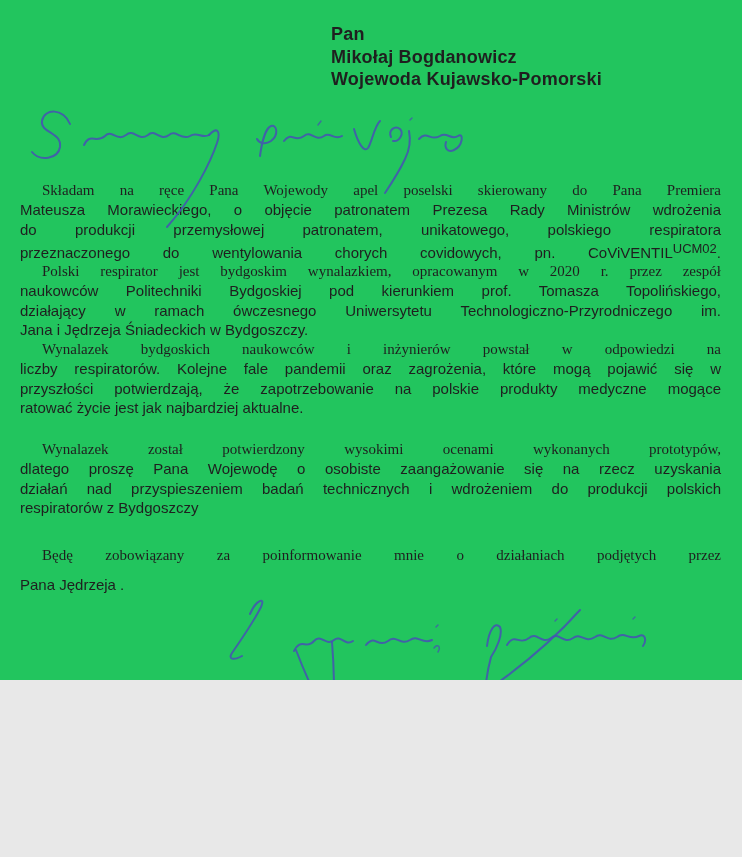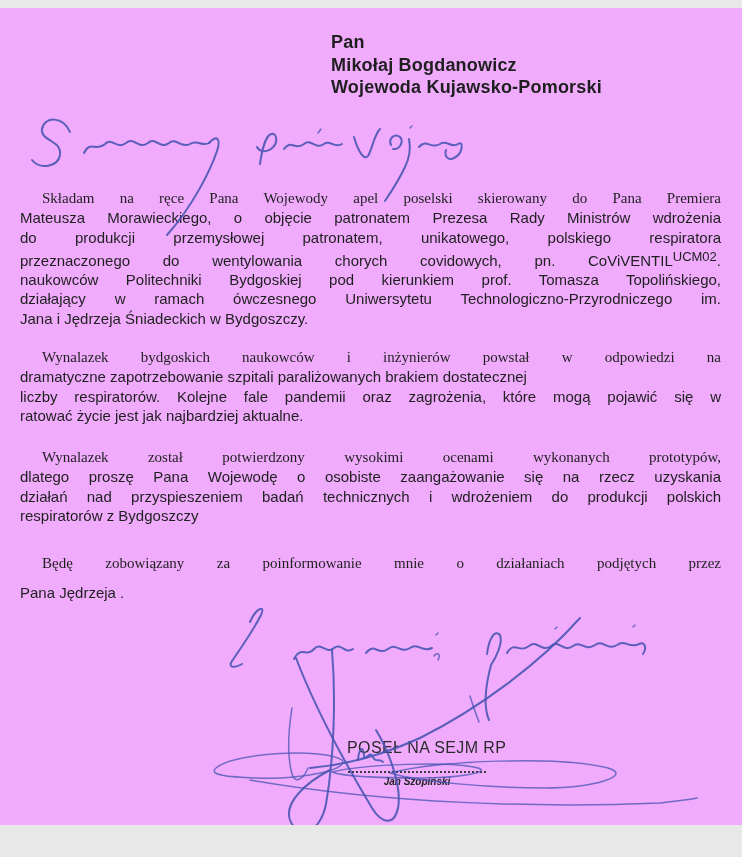--- a/index.html
+++ b/index.html
@@ -1,18 +1,18 @@
 <!DOCTYPE html>
 <html lang="pl"><head>
 <meta charset="utf-8">
 <style>
   html,body{margin:0;padding:0;background:#e8e8e8;}
   .page{
-    position:relative;width:742px;height:817px;margin:8px auto;
-    background:#f0abfc;overflow:hidden;
+    position:relative;width:742px;height:680px;margin:0 auto;
+    background:#22c55e;overflow:hidden;
     font-family:"Liberation Sans",sans-serif;color:#1f1f1f;
   }
   
   .recipient{position:absolute;left:331px;top:23px;font-weight:bold;
     font-size:18px;line-height:22.5px;letter-spacing:.2px;}
   
   .bodytext{position:absolute;left:20px;top:0;width:701px;font-size:15px;}
   .para{position:absolute;left:0;width:701px;line-height:19.3px;}
   .para:nth-child(1){top:181px}
   .para:nth-child(2){top:262px}
@@ -46,28 +46,29 @@
   </div>
 
   <div class="bodytext">
       <div class="para">
         <div class="line just indent">Składam na ręce Pana Wojewody apel poselski skierowany do Pana Premiera</div>
         <div class="line just">Mateusza Morawieckiego, o objęcie patronatem Prezesa Rady Ministrów wdrożenia</div>
         <div class="line just">do produkcji przemysłowej patronatem, unikatowego, polskiego respiratora</div>
         <div class="line just">przeznaczonego do wentylowania chorych covidowych, pn. CoViVENTIL<sup>UCM02</sup>.</div>
       </div>
       <div class="para">
+        <div class="line just indent">Polski respirator jest bydgoskim wynalazkiem, opracowanym w 2020 r. przez zespół</div>
         <div class="line just">naukowców Politechniki Bydgoskiej pod kierunkiem prof. Tomasza Topolińskiego,</div>
         <div class="line just">działający w ramach ówczesnego Uniwersytetu Technologiczno-Przyrodniczego im.</div>
         <div class="line">Jana i Jędrzeja Śniadeckich w Bydgoszczy.</div>
       </div>
       <div class="para">
         <div class="line just indent">Wynalazek bydgoskich naukowców i inżynierów powstał w odpowiedzi na</div>
-        <div class="line">dramatyczne zapotrzebowanie szpitali paraliżowanych brakiem dostatecznej</div>
         <div class="line just">liczby respiratorów. Kolejne fale pandemii oraz zagrożenia, które mogą pojawić się w</div>
+        <div class="line just">przyszłości potwierdzają, że zapotrzebowanie na polskie produkty medyczne mogące</div>
         <div class="line">ratować życie jest jak najbardziej aktualne.</div>
       </div>
       <div class="para">
         <div class="line just indent">Wynalazek został potwierdzony wysokimi ocenami wykonanych prototypów,</div>
         <div class="line just">dlatego proszę Pana Wojewodę o osobiste zaangażowanie się na rzecz uzyskania</div>
         <div class="line just">działań nad przyspieszeniem badań technicznych i wdrożeniem do produkcji polskich</div>
         <div class="line">respiratorów z Bydgoszczy</div>
       </div>
       <div class="para">
         <div class="line just indent">Będę zobowiązany za poinformowanie mnie o działaniach podjętych przez</div>

